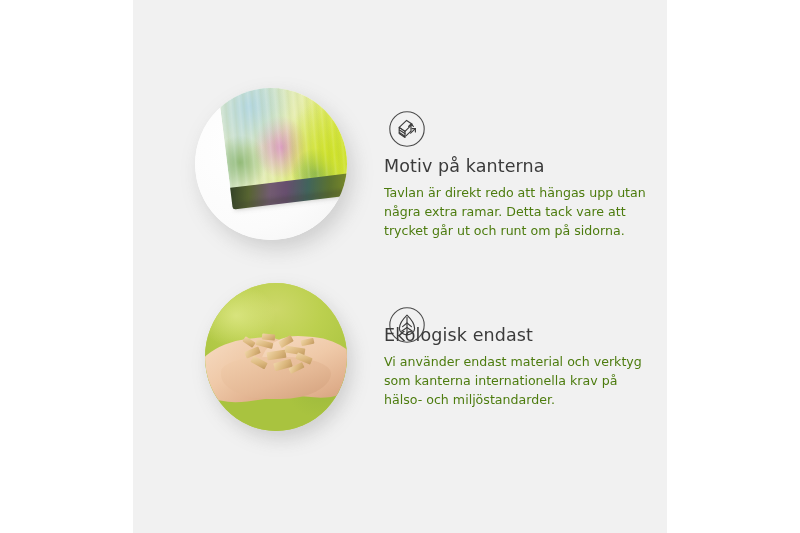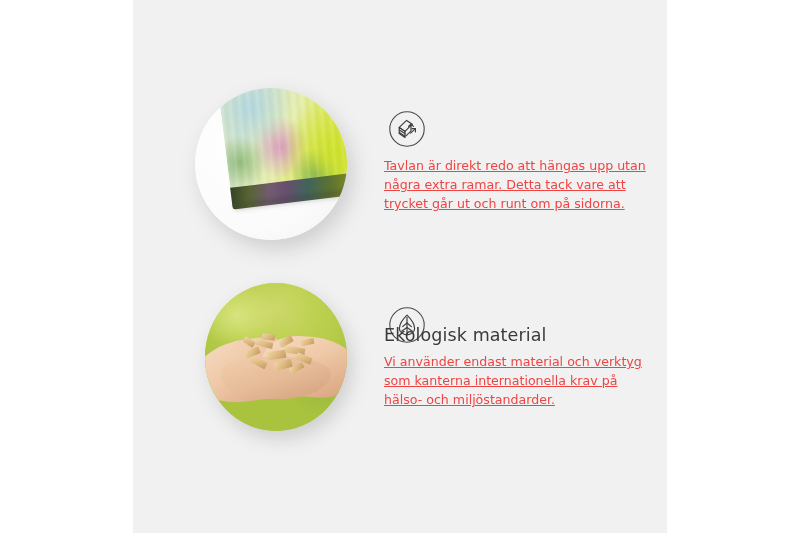--- a/index.html
+++ b/index.html
@@ -209,23 +209,22 @@
     font-size: 17.5px;
     font-weight: 400;
     color: #3b3b3b;
     letter-spacing: 0.1px;
     line-height: 1.2;
   }
   .feature-body {
     margin: 0;
     font-size: 12.6px;
     font-weight: 400;
-    color: #ef4444;
+    color: #4d7c0f;
     line-height: 1.52;
-    text-decoration: underline;
   }
 </style>
 </head>
 <body>
 
 <div class="stage">
 
   <div class="panel"></div>
 
   <div class="feature feature-1">
@@ -253,20 +252,21 @@
 
         <path d="M20.2 27.6 L25.0 23.2 L25.0 16.6"></path>
         <path d="M22.6 18.4 L25.0 16.0 L27.4 18.4"></path>
 
         <path d="M24.6 25.2 L29.4 20.6"></path>
         <path d="M29.4 24.0 L29.4 20.6 L26.0 20.6"></path>
       </svg>
     </div>
 
     <div class="text-col text-1">
+      <h2 class="feature-title">Motiv på kanterna</h2>
       <p class="feature-body">Tavlan är direkt redo att hängas upp utan några extra ramar. Detta tack vare att trycket går ut och runt om på sidorna.</p>
     </div>
   </div>
 
   <div class="feature feature-2">
 
     <div class="photo photo-hands">
       <div class="hands-bg"></div>
       <div class="hand hand-left"></div>
       <div class="hand hand-right"></div>
@@ -297,18 +297,18 @@
         <path d="M21 13.6 L21 30.6"></path>
 
         <path d="M21 19.0 L16.6 22.6"></path>
         <path d="M21 19.0 L25.4 22.6"></path>
         <path d="M21 23.6 L15.6 27.2"></path>
         <path d="M21 23.6 L26.4 27.2"></path>
       </svg>
     </div>
 
     <div class="text-col text-2">
-      <h2 class="feature-title">Ekologisk material</h2>
+      <h2 class="feature-title">Ekologisk endast</h2>
       <p class="feature-body">Vi använder endast material och verktyg som kanterna internationella krav på hälso- och miljöstandarder.</p>
     </div>
   </div>
 
 </div>
 
 </body></html>

